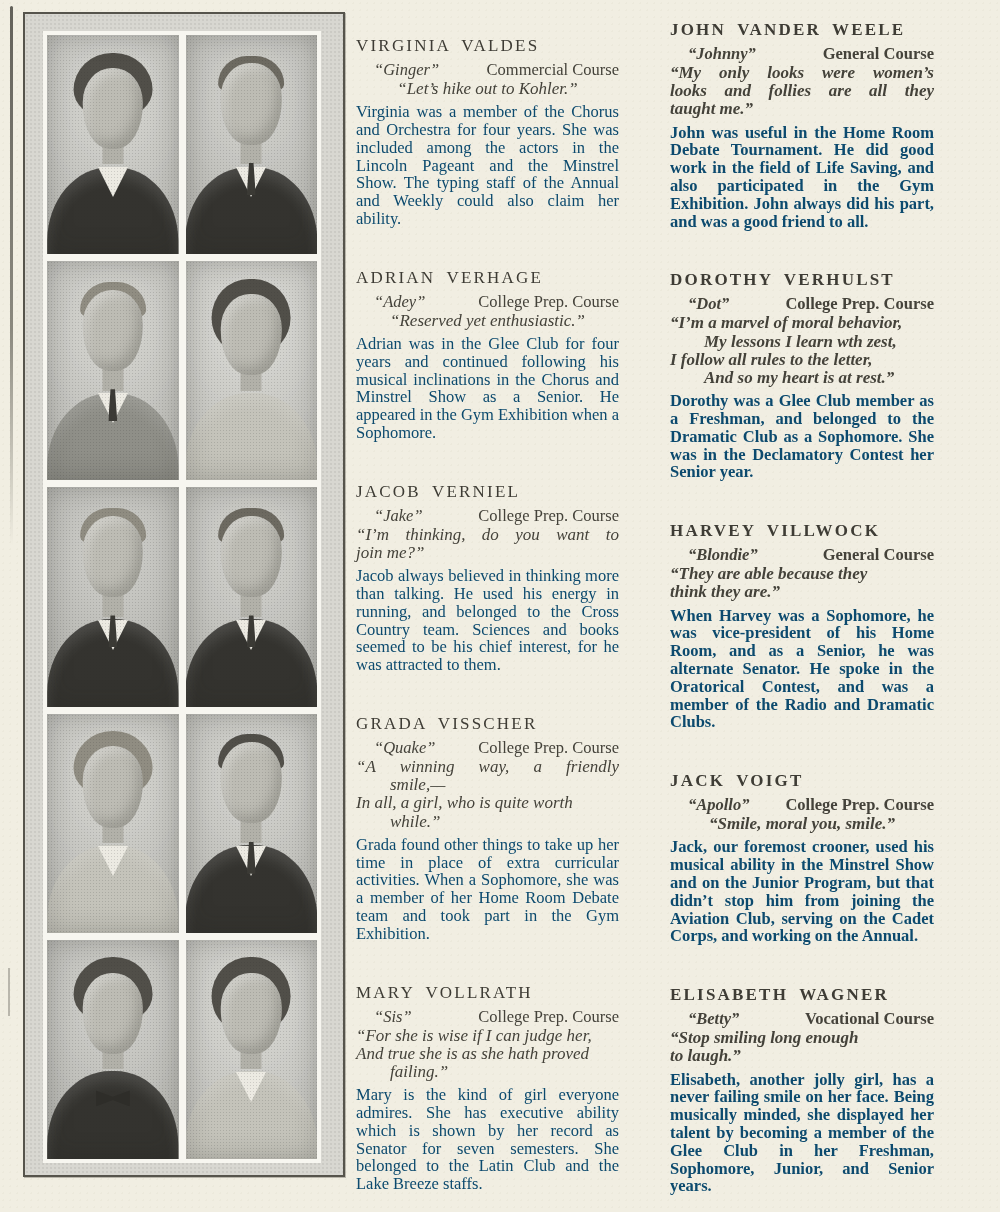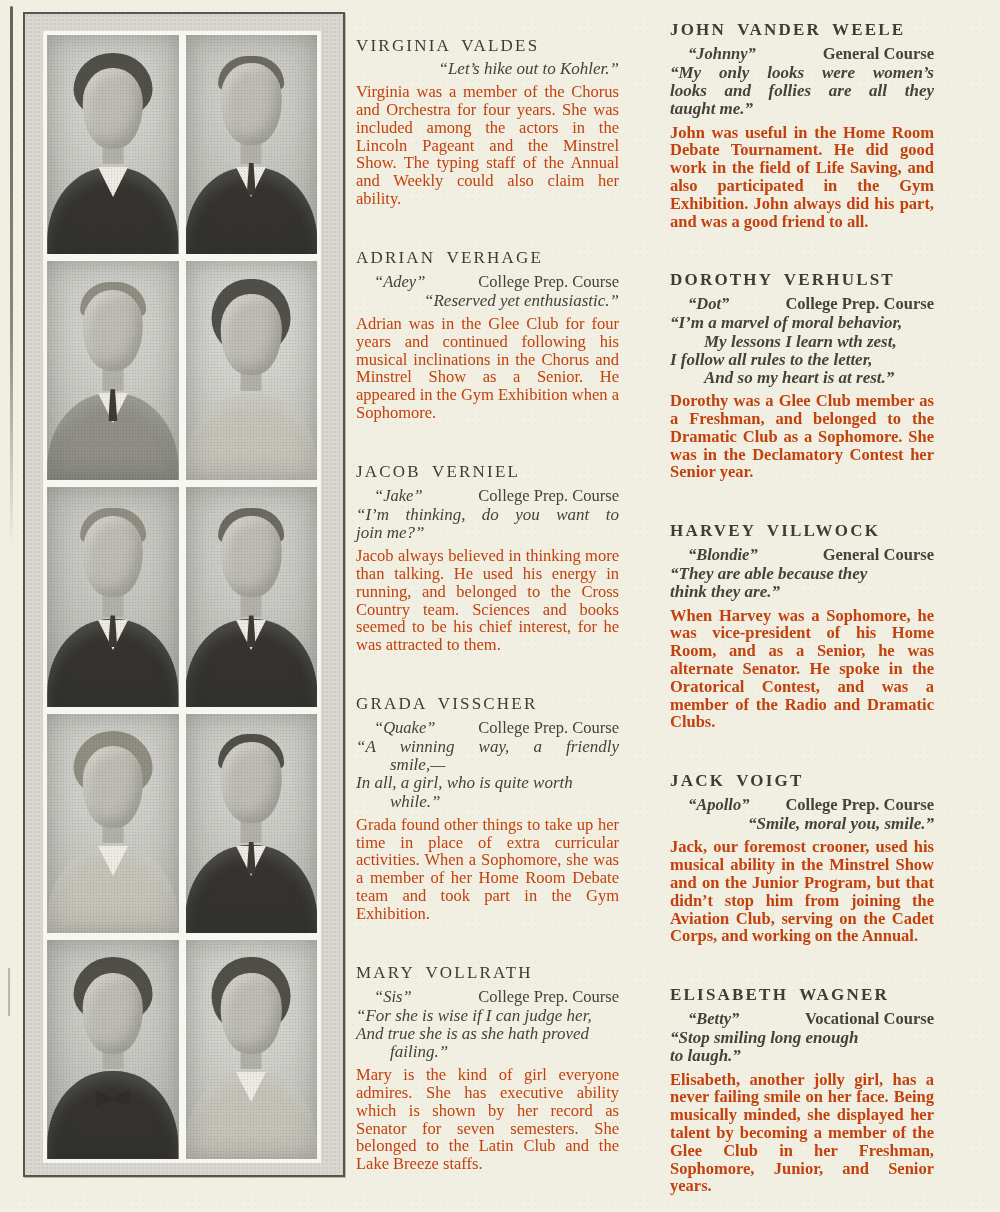--- a/index.html
+++ b/index.html
@@ -97,27 +97,27 @@
     font-size:17px;letter-spacing:2.2px;word-spacing:5px;color:#3e3c35;
     margin-bottom:4px;white-space:nowrap;
   }
   .e-nickline{
     display:flex;justify-content:space-between;align-items:baseline;
     font-size:16.5px;line-height:19px;padding-left:18px;margin-bottom:1px;
   }
   .e-nick{font-style:italic;}
   .e-quote{font-style:italic;font-size:17px;line-height:18.2px;}
   .q-line{min-height:18px;}
-  .q-line.center{text-align:right;}
+  .q-line.center{text-align:center;}
   .q-line.right{text-align:left;}
   .q-line.indent{padding-left:34px;}
   .q-line.just{text-align:justify;text-align-last:justify;}
   .e-body{
     margin:5px 0 0 0;font-size:16.5px;line-height:17.8px;
-    text-align:justify;color:#c2410c;
+    text-align:justify;color:#0c4a6e;
   }
 </style>
 </head>
 <body>
 
 <div class="page">
 
   <div class="spine"></div>
   <div class="spine-lower"></div>
 
@@ -198,20 +198,24 @@
     <div class="p-hair"></div>
   <div class="p-collar"></div>
           </div>
         </div>
     </div>
   </div>
 
   <div class="col col-middle">
       <div class="entry">
     <div class="e-name">VIRGINIA VALDES</div>
+    <div class="e-nickline">
+      <span class="e-nick">“Ginger”</span>
+      <span class="e-course">Commercial Course</span>
+    </div>
     <div class="e-quote">
           <div class="q-line center">“Let’s hike out to Kohler.”</div>
         </div>
     <p class="e-body">Virginia was a member of the Chorus and Orchestra for four years.  She was included among the actors in the Lincoln Pageant and the Minstrel Show. The typing staff of the Annual and Weekly could also claim her ability.</p>
   </div>
       <div class="entry">
     <div class="e-name">ADRIAN VERHAGE</div>
     <div class="e-nickline">
       <span class="e-nick">“Adey”</span>
       <span class="e-course">College Prep. Course</span>

